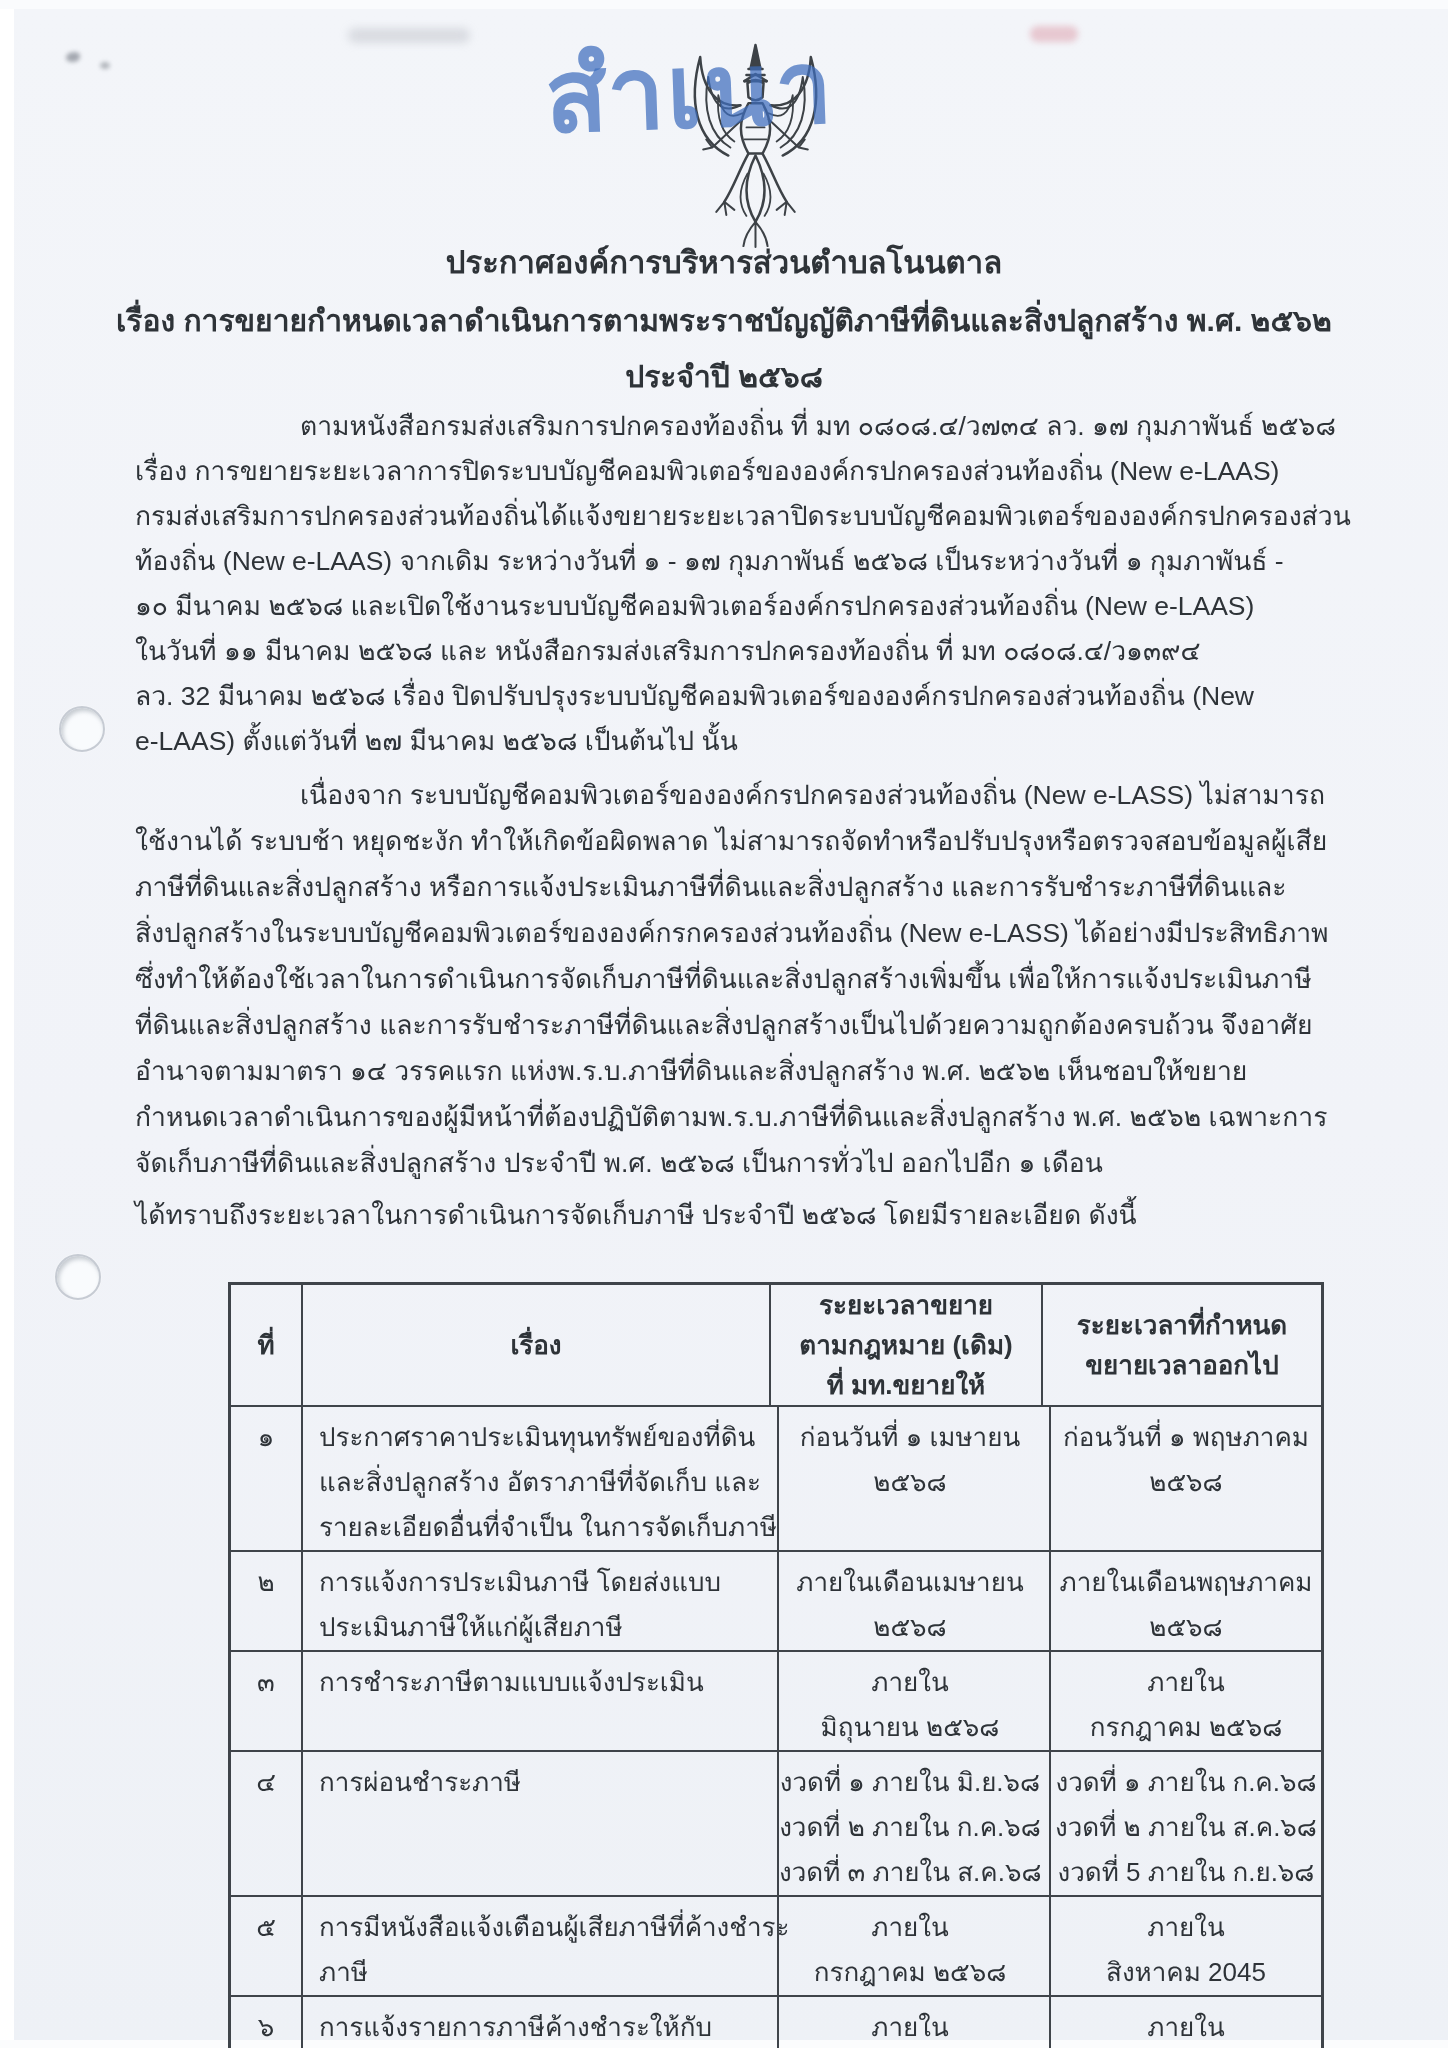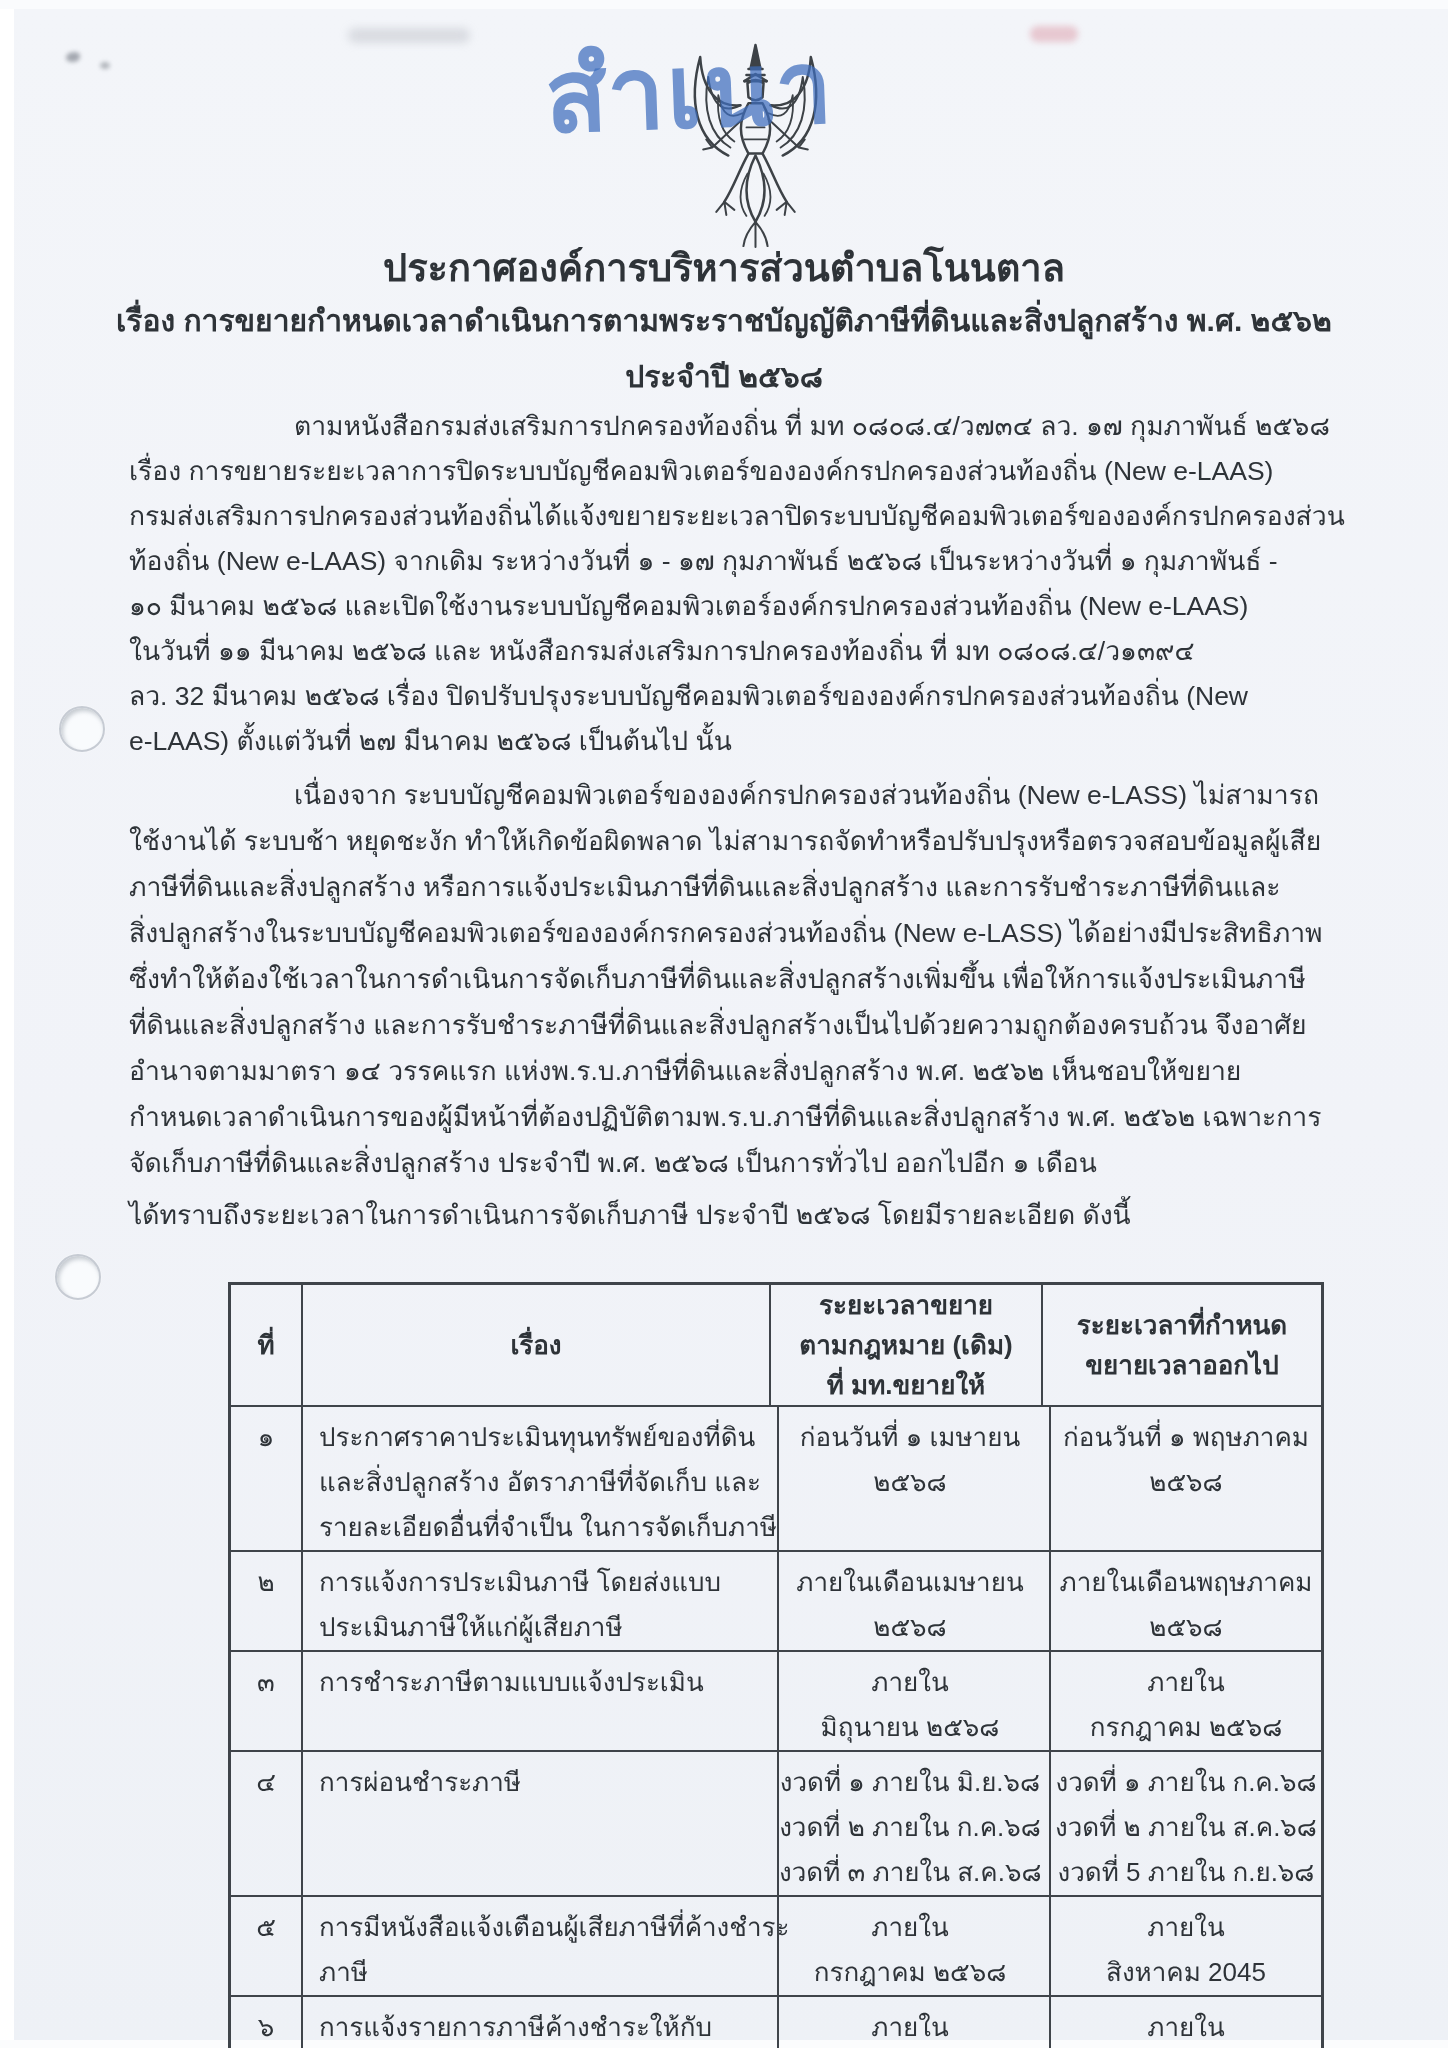--- a/index.html
+++ b/index.html
@@ -31,25 +31,25 @@
   .emblem{position:absolute;left:668px;top:42px;width:176px;height:208px;}
 
   .copy-stamp{
     position:absolute;left:545px;top:10px;
     font-size:102px;font-weight:bold;letter-spacing:2px;
     color:rgba(62,110,188,.72);
     transform:rotate(-2deg);
     white-space:nowrap;
   }
 
-  .doc-title{position:absolute;left:0;top:237px;width:100%;text-align:center;font-weight:bold;font-size:38px;}
+  .doc-title{position:absolute;left:0;top:237px;width:100%;text-align:center;font-weight:bold;font-size:31px;}
   .doc-subject1{position:absolute;left:0;top:297px;width:100%;text-align:center;font-weight:bold;font-size:30px;}
   .doc-subject2{position:absolute;left:0;top:353px;width:100%;text-align:center;font-weight:bold;font-size:30px;}
 
-  .body-text{position:absolute;left:129px;width:1200px;font-size:26.5px;}
+  .body-text{position:absolute;left:135px;width:1200px;font-size:26.5px;}
   #p1{top:404px;}
   #p2{top:772px;}
   #p3{top:1192px;}
   .line{height:45px;line-height:45px;white-space:nowrap;}
   #p2 .line{height:46px;line-height:46px;}
   #p3 .line{height:47px;line-height:47px;}
   .line.first{padding-left:165px;}
 
   
   .tbl{position:absolute;left:228px;top:1282px;width:1090px;border:3px solid #3f444a;background:transparent;font-size:26px;}

